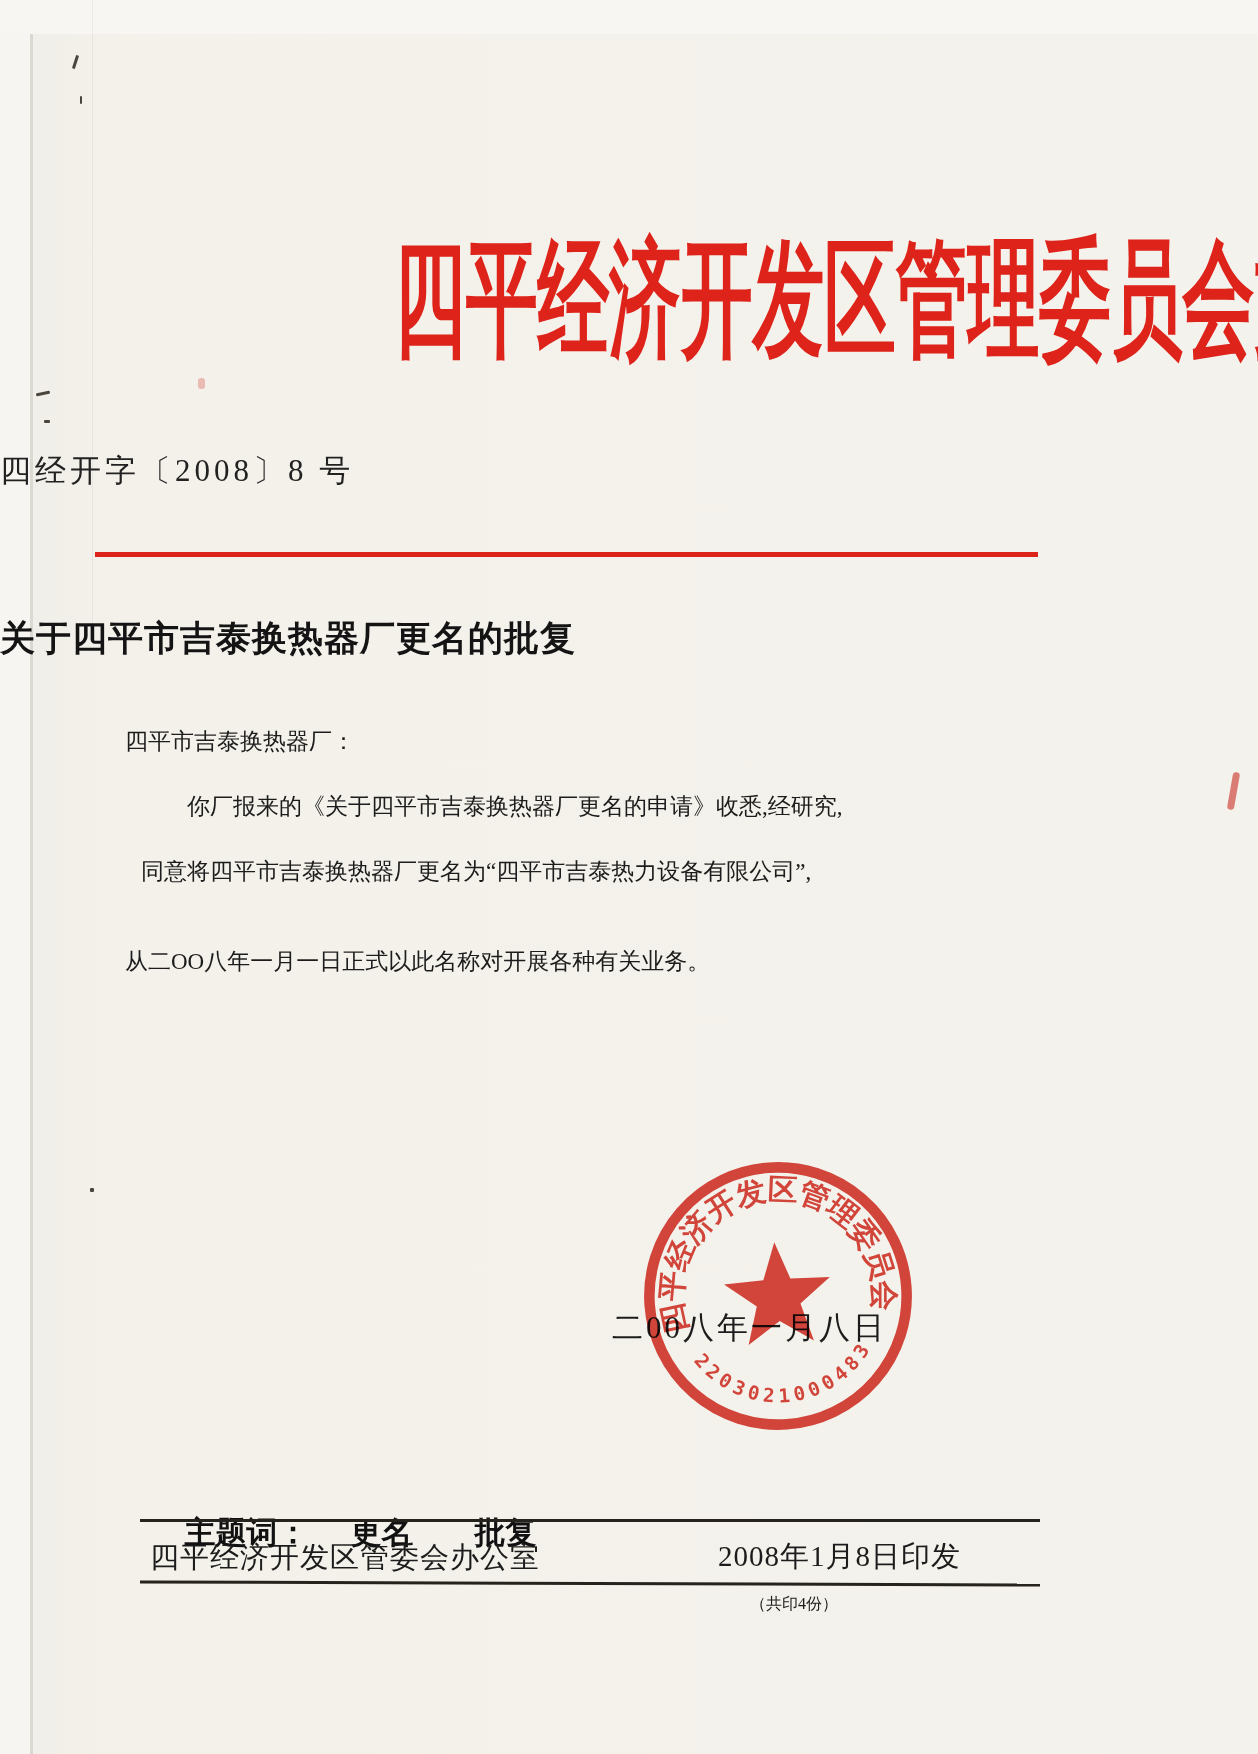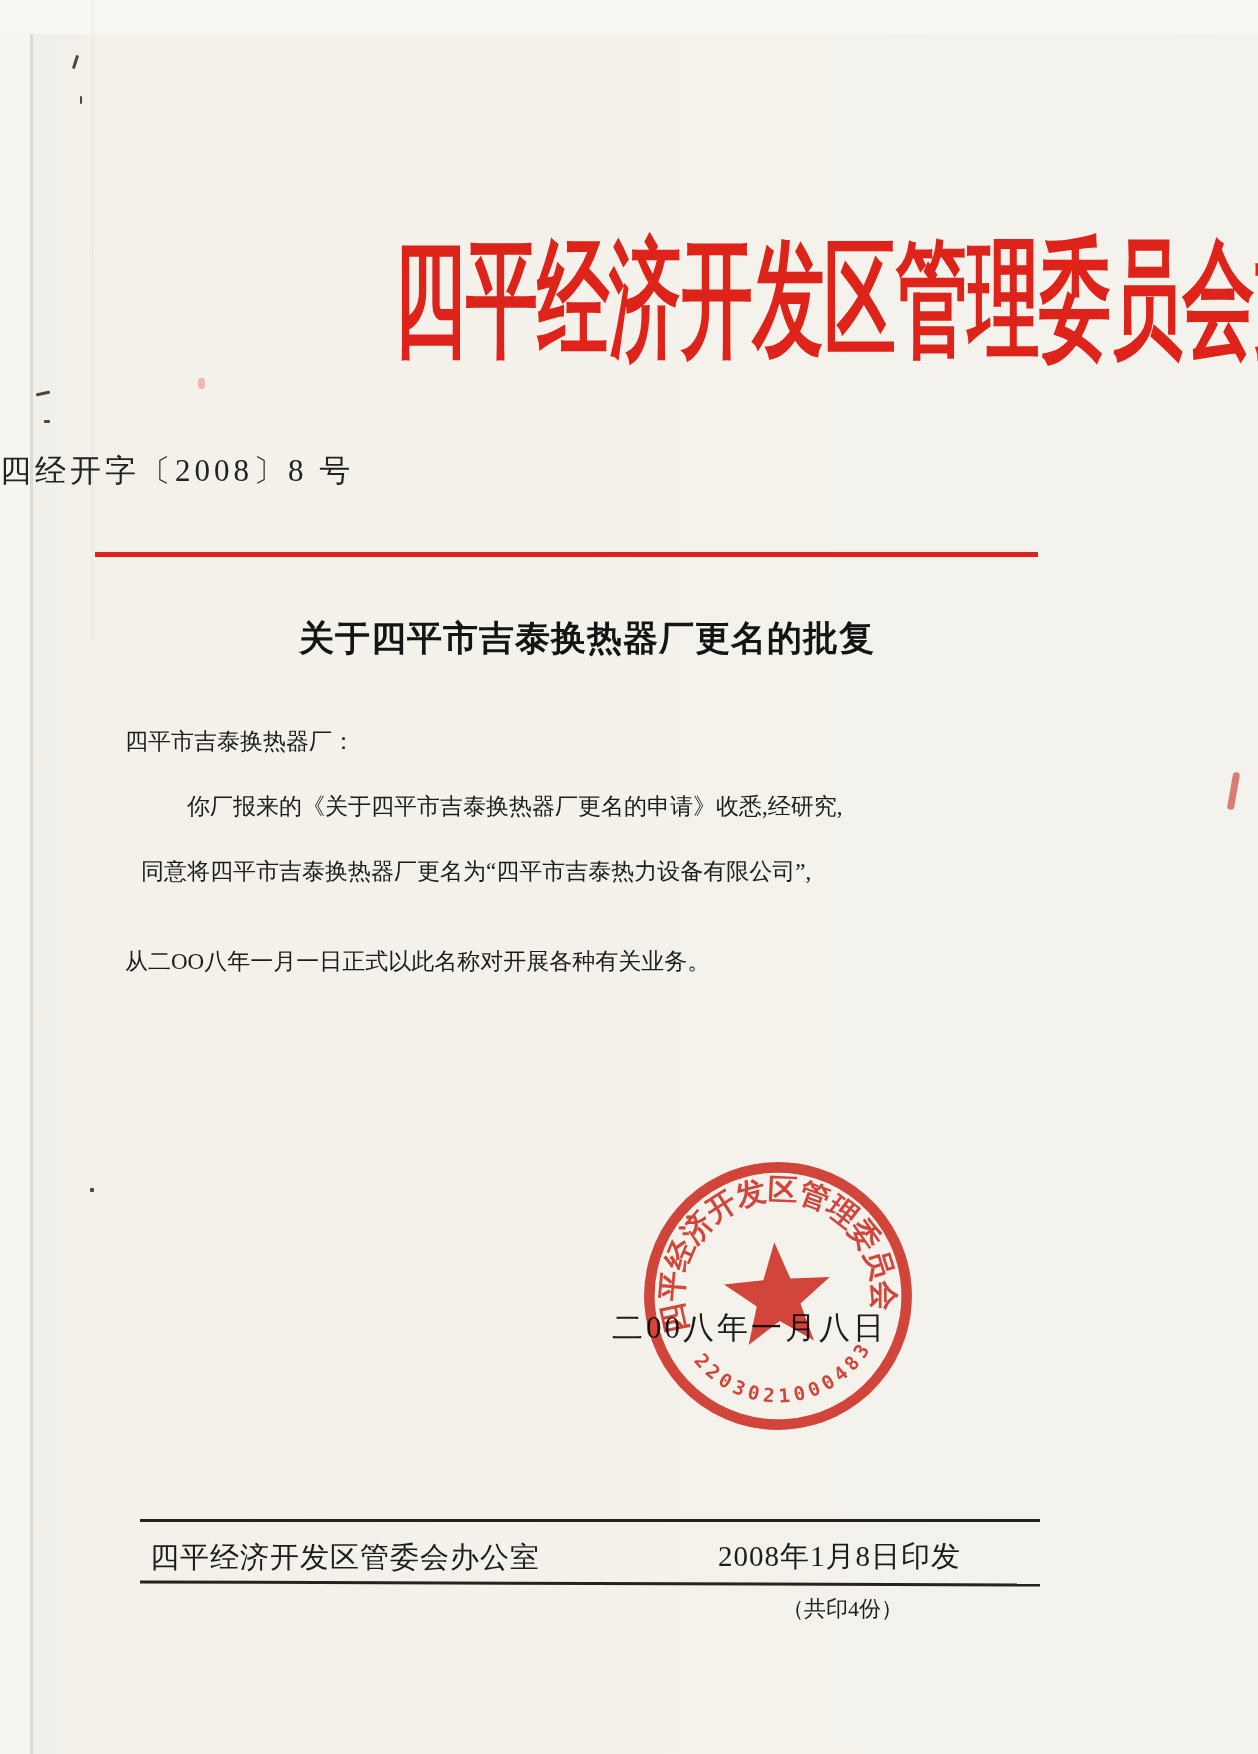--- a/index.html
+++ b/index.html
@@ -25,21 +25,21 @@
   .header-wrap{position:absolute;top:214px;left:0;width:1160px;text-align:center;}
   .header-title{
     display:inline-block;white-space:nowrap;line-height:1.05;
     font:700 128px "Liberation Serif","DejaVu Serif",serif;
     color:#de231a;transform:scaleX(.56);transform-origin:center;
   }
   .doc-number-wrap{position:absolute;top:450px;left:0;width:1246px;text-align:left;font-family:Liberation Serif, serif;}
   .doc-number{font-size:31px;color:#222;letter-spacing:4px;}
   .red-rule{position:absolute;top:552px;left:95px;width:943px;height:5px;background:#dc241b;}
 
-  .title-wrap{position:absolute;top:615px;left:0;width:1174px;text-align:center;}
+  .title-wrap{position:absolute;top:615px;left:0;width:1174px;text-align:left;}
   .doc-title{
     font-family:"Liberation Sans","DejaVu Sans",sans-serif;
     font-weight:700;font-size:35px;color:#141414;letter-spacing:1px;
   }
 
   .bodytext{position:absolute;left:125px;width:935px;font-size:23px;color:#1c1c1c;line-height:40px;white-space:nowrap;}
   .indent{padding-left:62px;}
 
   .date-line{position:absolute;left:612px;top:1307px;font-size:31px;color:#1c1c1c;letter-spacing:3px;z-index:1;}
 
@@ -50,21 +50,21 @@
     font-family:"Liberation Sans","DejaVu Sans",sans-serif;
     font-weight:700;font-size:31px;color:#111;white-space:pre;}
   .keywords .label{margin-right:42px;}
 
   .black-rule{position:absolute;left:140px;width:900px;height:3px;background:#26221e;}
   .rule-1{top:1519px;}
   .rule-2{top:1582px;transform:rotate(.2deg);}
 
   .footer-office{position:absolute;left:150px;top:1538px;font-size:29px;color:#1c1c1c;letter-spacing:1px;}
   .footer-date{position:absolute;left:718px;top:1537px;font-size:29px;color:#1c1c1c;letter-spacing:1px;}
-  .print-count{position:absolute;left:782px;top:1594px;font-size:22px;color:#1c1c1c;text-align:right;}
+  .print-count{position:absolute;left:750px;top:1594px;font-size:16px;color:#1c1c1c;text-align:right;}
 </style>
 </head>
 <body>
 
 <div class="page">
 
   <div class="bed-strip"></div>
   <div class="paper-edge"></div>
   <div class="top-strip"></div>
   <div class="crease"></div>
@@ -103,20 +103,23 @@
     <path id="sealTopArc" d="M 54.4,179.2 A 100,100 0 1 1 245.6,179.2" fill="none"></path>
     <path id="sealBottomArc" d="M 55.9,208.8 A 111,111 0 0 0 244.1,208.8" fill="none"></path>
     <text font-size="31" font-weight="bold" fill="#d93a30" font-family="Liberation Serif, DejaVu Serif, serif">
       <textPath href="#sealTopArc" textLength="366">四平经济开发区管理委员会</textPath>
     </text>
     <text font-size="20" font-weight="bold" fill="#d93a30" letter-spacing="3" font-family="DejaVu Sans Mono, monospace">
       <textPath href="#sealBottomArc" startOffset="3" textLength="220">2203021000483</textPath>
     </text>
   </svg>
 
+  <div class="keywords">
+    <span class="label">主题词：</span><span>更名　　批复</span>
+  </div>
 
   <div class="black-rule rule-1"></div>
 
   <div class="footer-office">四平经济开发区管委会办公室</div>
   <div class="footer-date">2008年1月8日印发</div>
 
   <div class="black-rule rule-2"></div>
 
   <div class="print-count">（共印4份）</div>
 

